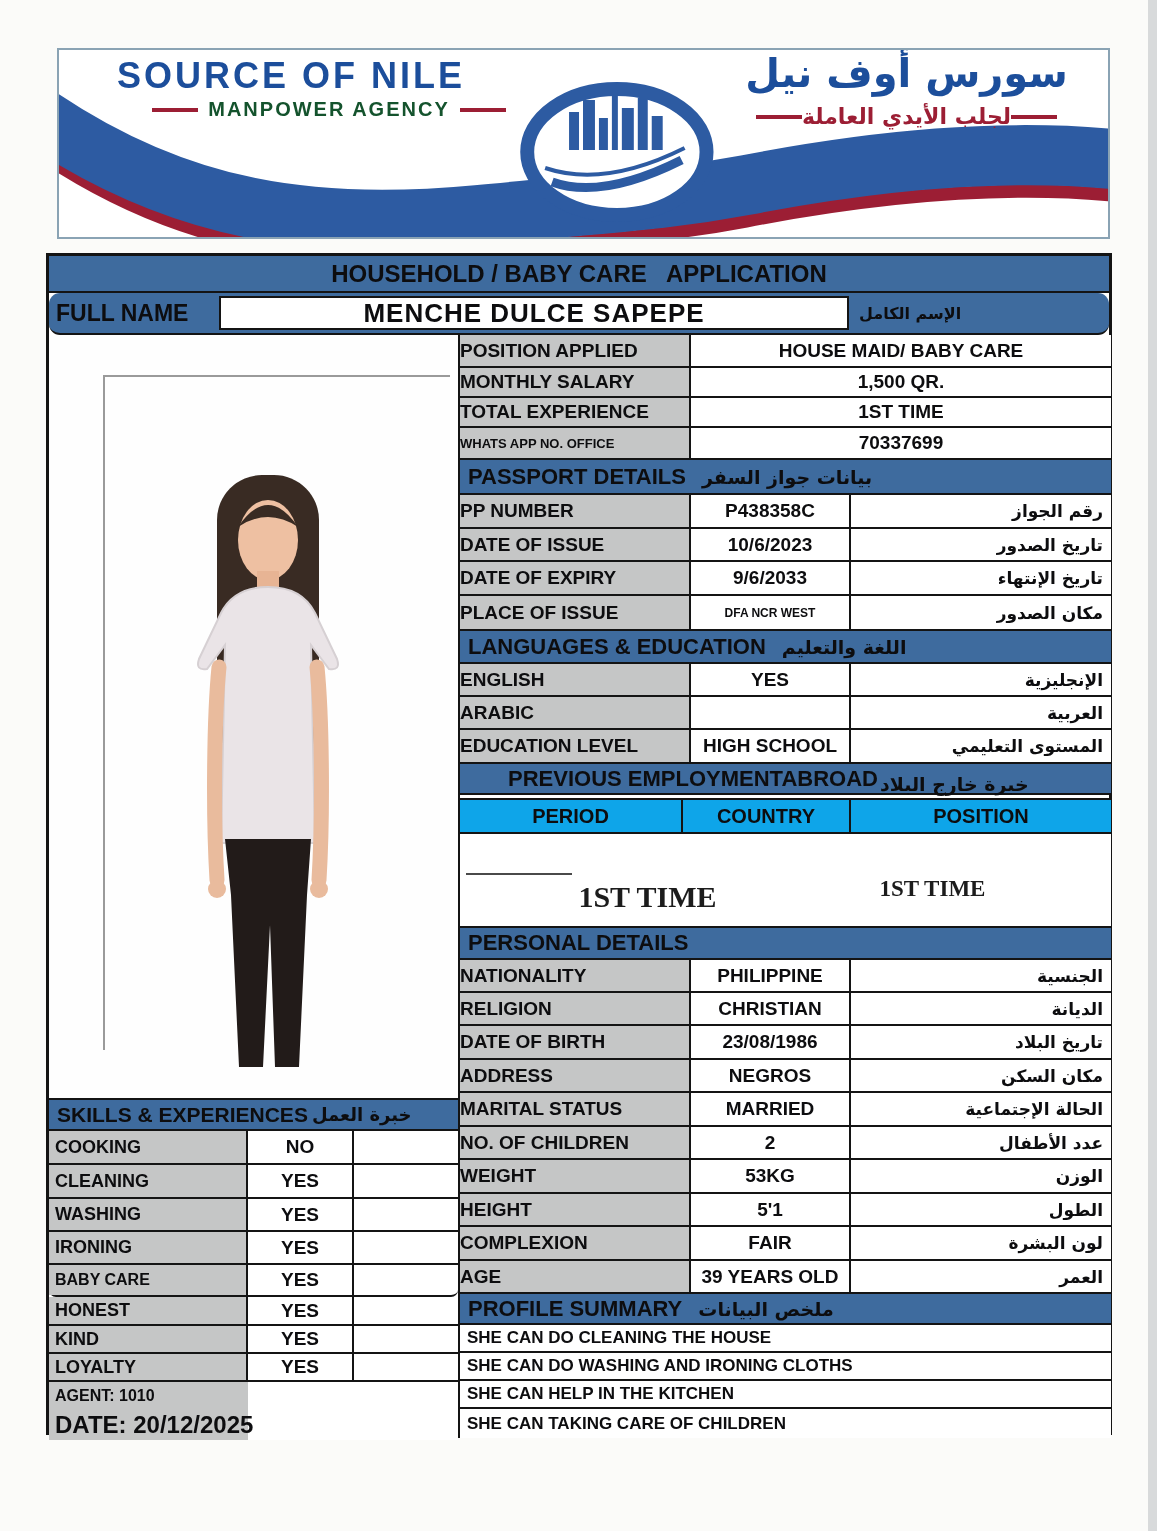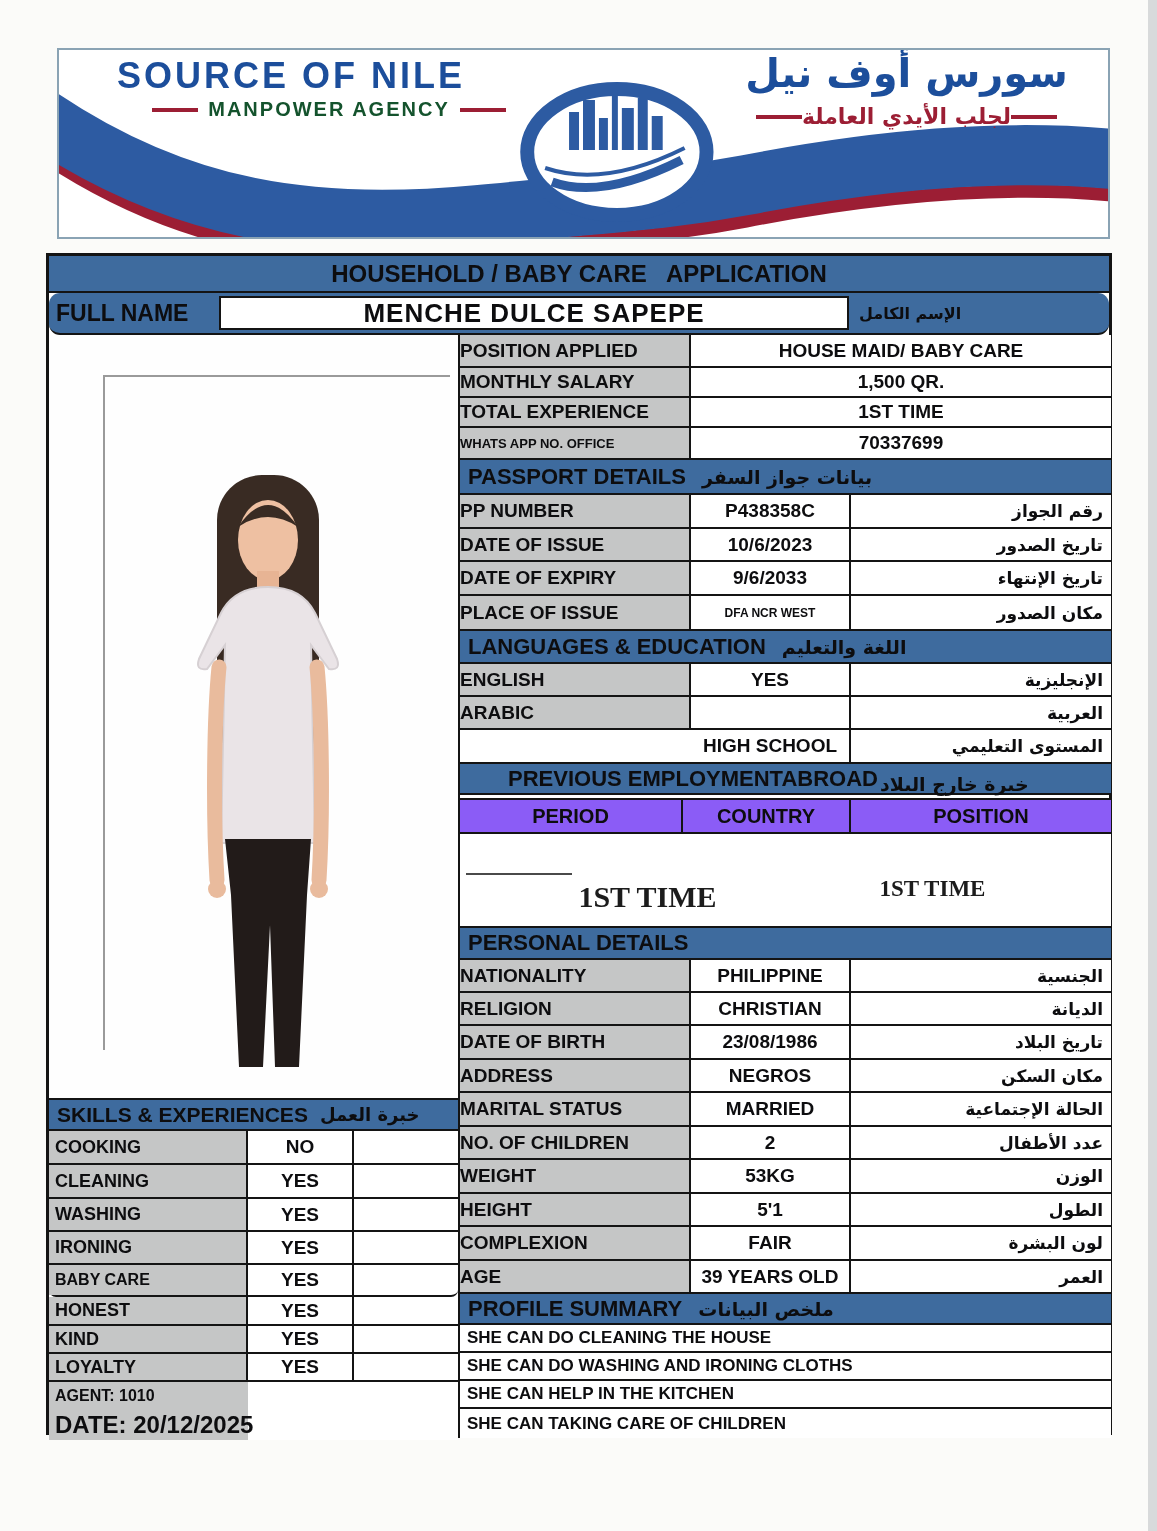--- a/index.html
+++ b/index.html
@@ -53,32 +53,32 @@
        font-weight:bold;font-size:22px;}
   .hdr .ar{margin-left:16px;font-size:19px;font-weight:bold;}
   .cell{position:absolute;top:0;bottom:0;display:flex;align-items:center;box-sizing:border-box;}
   .lbl{left:0;width:231px;background:#c5c6c6;border-right:2px solid #141414;
        font-weight:bold;font-size:19px;}
   .lbl.small{font-size:13px;}
   .val{left:231px;width:160px;justify-content:center;font-weight:bold;font-size:19px;
        border-right:2px solid #141414;}
   .val2{left:231px;right:0;justify-content:center;font-weight:bold;font-size:19px;}
   .arc{left:391px;right:0;justify-content:flex-end;padding-right:8px;font-size:17px;font-weight:bold;}
-  .pcell{justify-content:center;background:#8b5cf6;font-weight:bold;font-size:20px;}
+  .pcell{justify-content:center;background:#0ea5e9;font-weight:bold;font-size:20px;}
   .entry{background:#ffffff;}
   .entry-line{position:absolute;left:6px;top:39px;width:106px;border-top:2px solid #4a4a4a;}
   .t1{position:absolute;left:110px;top:46px;width:155px;text-align:center;
       font-family:"Liberation Serif",serif;font-weight:bold;font-size:30px;color:#1c1c1c;}
   .t2{position:absolute;left:405px;top:42px;width:135px;text-align:center;
       font-family:"Liberation Serif",serif;font-weight:bold;font-size:23px;color:#1c1c1c;}
   .pline{padding-left:7px;font-weight:bold;font-size:17px;display:flex;align-items:center;}
 
   
   .skills{position:absolute;left:0;top:842px;width:409px;height:340px;border-top:2px solid #141414;box-sizing:border-box;}
-  .skills .hdr{font-size:21px;gap:8px;}
+  .skills .hdr{font-size:21px;}
   .skills .hdr .ar{font-size:18px;margin-left:4px;}
   .slbl{left:0;width:199px;background:#c5c6c6;border-right:2px solid #141414;
         font-weight:bold;font-size:18px;padding-left:6px;}
   .sval{left:199px;width:106px;justify-content:center;font-weight:bold;font-size:19px;
         border-right:2px solid #141414;}
   .sempty{left:305px;right:0;}
   .agent-lbl{left:0;width:199px;background:#c5c6c6;font-weight:bold;font-size:16px;
         padding-left:6px;white-space:nowrap;overflow:visible;}
   .date-lbl{left:0;width:199px;background:#c5c6c6;font-weight:bold;font-size:24px;
         padding-left:6px;white-space:nowrap;overflow:visible;z-index:2;}
@@ -200,20 +200,21 @@
         <div class="cell lbl">ENGLISH</div>
         <div class="cell val">YES</div>
         <div class="cell arc ar">الإنجليزية</div>
       </div>
       <div class="row" style="top:362px;height:33px;">
         <div class="cell lbl">ARABIC</div>
         <div class="cell val"></div>
         <div class="cell arc ar">العربية</div>
       </div>
       <div class="row" style="top:395px;height:34px;">
+        <div class="cell lbl">EDUCATION LEVEL</div>
         <div class="cell val">HIGH SCHOOL</div>
         <div class="cell arc ar">المستوى التعليمي</div>
       </div>
 
       <div class="hdr" style="top:429px;height:31px;padding-left:48px;">
         <span>PREVIOUS EMPLOYMENTABROAD</span>
         <span class="ar" style="margin-left:2px;margin-top:11px;">خبرة خارج البلاد</span>
       </div>
       <div class="row" style="top:463px;height:36px;border-top:2px solid #141414;">
         <div class="cell pcell" style="left:0;width:223px;border-right:2px solid #141414;">PERIOD</div>

